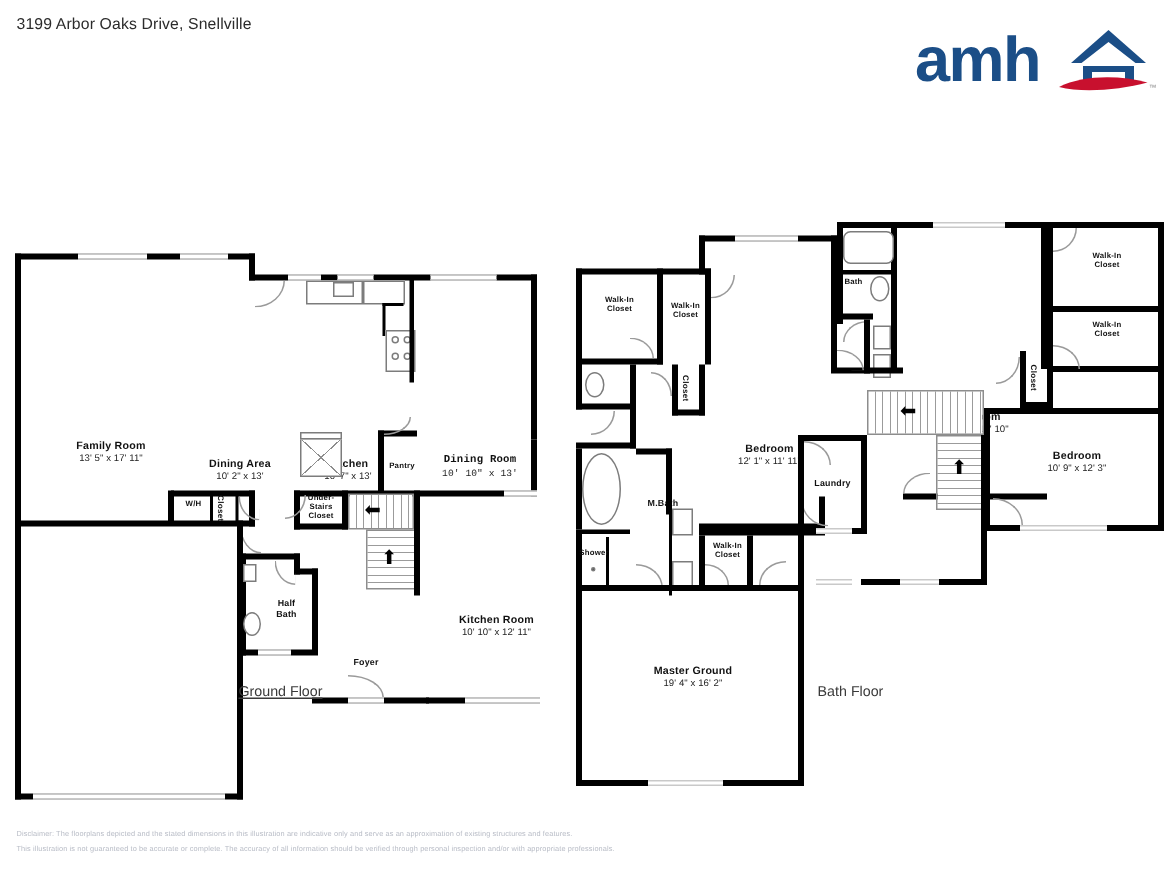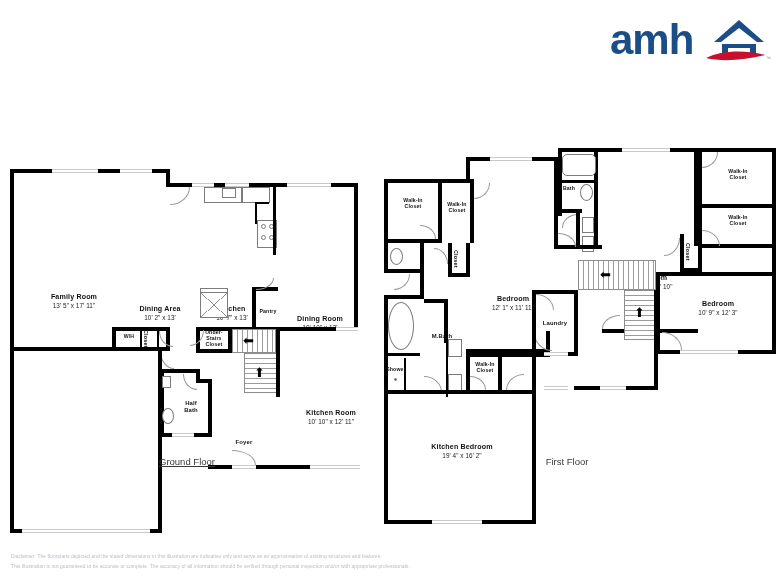--- a/index.html
+++ b/index.html
@@ -122,20 +122,21 @@
   #disclaimer p {
     margin: 0 0 3px 0;
     font-size: 4.9px; line-height: 1.55; color: #b8bcc6;
     letter-spacing: .08px;
   }
 </style>
 </head>
 <body>
 
 <div id="header">
+  <div id="address-title">3199 Arbor Oaks Drive, Snellville</div>
 
   <svg id="brand-logo" viewBox="0 0 180 58">
 
     <path d="M120 34 L145 12 L170 34 L163 34 L145 20 L127 34 Z" fill="#1b4e87"></path>
     <path d="M128 36 L128 46 L134 46 L134 40 L156 40 L156 46 L162 46 L162 36 Z" fill="#1b4e87"></path>
 
     <path d="M112 50 C128 42 152 42 171 47 C152 52 128 54 112 50 Z" fill="#c8102e"></path>
 
     <text x="16" y="46" font-family="Liberation Sans, sans-serif" font-size="42" font-weight="bold" fill="#1b4e87" letter-spacing="-1">amh</text>
     <text x="172" y="52" font-family="Liberation Sans, sans-serif" font-size="5" fill="#8b8b8b">™</text>
@@ -186,21 +187,21 @@
       <span class="rdim">13' 5" x 17' 11"</span>
     </div>
     <div class="room" style="left:110px; top:227px; width:100px;">
       <span class="rname">Dining Area</span>
       <span class="rdim">10' 2" x 13'</span>
     </div>
     <div class="room" style="left:186px; top:227px; width:92px;">
       <span class="rname">Kitchen</span>
       <span class="rdim">10' 7" x 13'</span>
     </div>
-    <div class="room" style="left:272px; top:237px; width:96px;">
+    <div class="room" style="left:272px; top:225px; width:96px;font-family:Liberation Mono, monospace;">
       <span class="rname">Dining Room</span>
       <span class="rdim">10' 10" x 13'</span>
     </div>
 
     <div class="fixture" style="left:204px; top:109px; width:38px; height:16px;"></div>
     <div class="fixture" style="left:222px; top:110px; width:14px; height:10px;"></div>
     <div class="fixture" style="left:242px; top:109px; width:28px; height:16px;"></div>
     <div class="thinwall" style="left:255px; top:124px; width:2px; height:22px;"></div>
     <div class="thinwall" style="left:255px; top:124px; width:14px; height:2px;"></div>
     <div class="fixture" style="left:257px; top:142px; width:20px; height:28px;"></div>
@@ -425,34 +426,34 @@
     <div class="wall" style="left:274px; top:212px; width:4px;  height:100px;"></div>
     <div class="opening" style="left:220px; top:308px; width:26px; height:4px;"></div>
     <div class="opening" style="left:164px; top:308px; width:24px; height:4px;"></div>
 
     <div class="wall" style="left:60px;  top:312px; width:96px; height:4px;"></div>
     <div class="wall" style="left:4px;   top:316px; width:4px;  height:130px;"></div>
     <div class="wall" style="left:4px;   top:442px; width:152px;height:4px;"></div>
     <div class="wall" style="left:152px; top:312px; width:4px;  height:134px;"></div>
     <div class="opening" style="left:52px; top:442px; width:50px; height:4px;"></div>
     <div class="room" style="left:28px; top:365px; width:108px;">
-      <span class="rname">Kitchen Bedroom</span>
+      <span class="rname">Master Ground</span>
       <span class="rdim">19' 4" x 16' 2"</span>
     </div>
 
     <div class="wall" style="left:86px;  top:279px; width:4px;  height:34px;"></div>
     <div class="wall" style="left:118px; top:279px; width:4px;  height:34px;"></div>
     <div class="room tiny" style="left:88px; top:284px; width:34px;">
       <span class="rname">Walk-In</span>
       <span class="rname">Closet</span>
     </div>
     <div class="swing tr" style="left:90px; top:298px; width:16px; height:14px;"></div>
     <div class="swing tl" style="left:126px; top:296px; width:18px; height:16px;"></div>
 
-    <div class="floor-caption" style="left:122px; top:378px; width:130px;">First Floor</div>
+    <div class="floor-caption" style="left:122px; top:378px; width:130px;">Bath Floor</div>
   </div>
 
 </div>
 
 <div id="disclaimer">
   <p>Disclaimer: The floorplans depicted and the stated dimensions in this illustration are indicative only and serve as an approximation of existing structures and features.</p>
   <p>This illustration is not guaranteed to be accurate or complete. The accuracy of all information should be verified through personal inspection and/or with appropriate professionals.</p>
 </div>
 
 </body></html>

